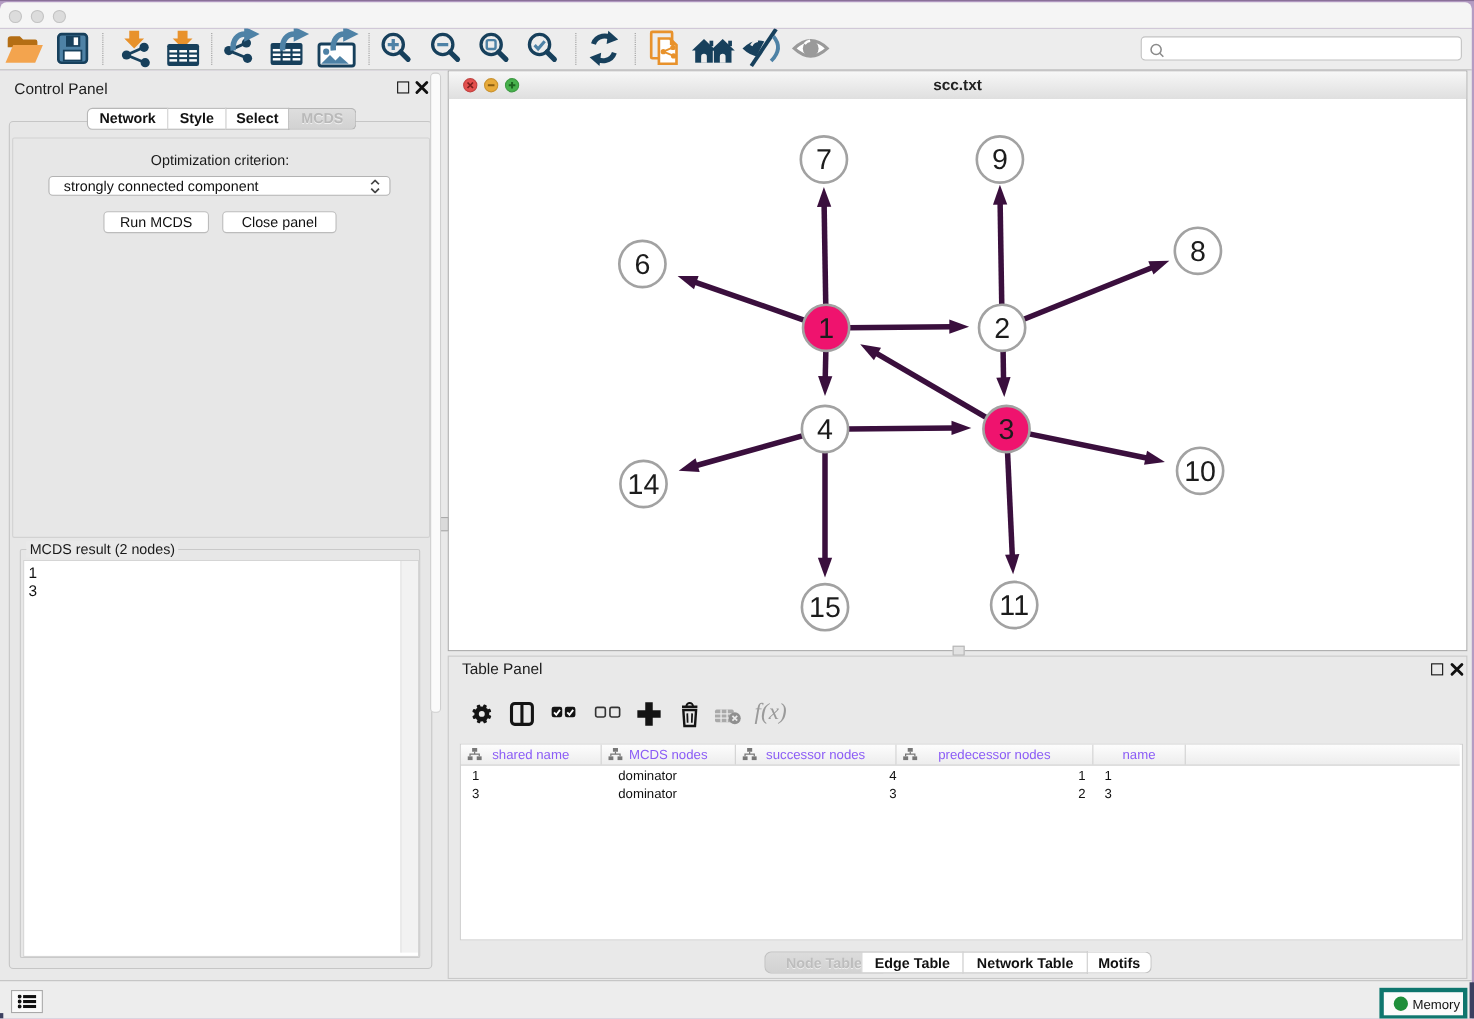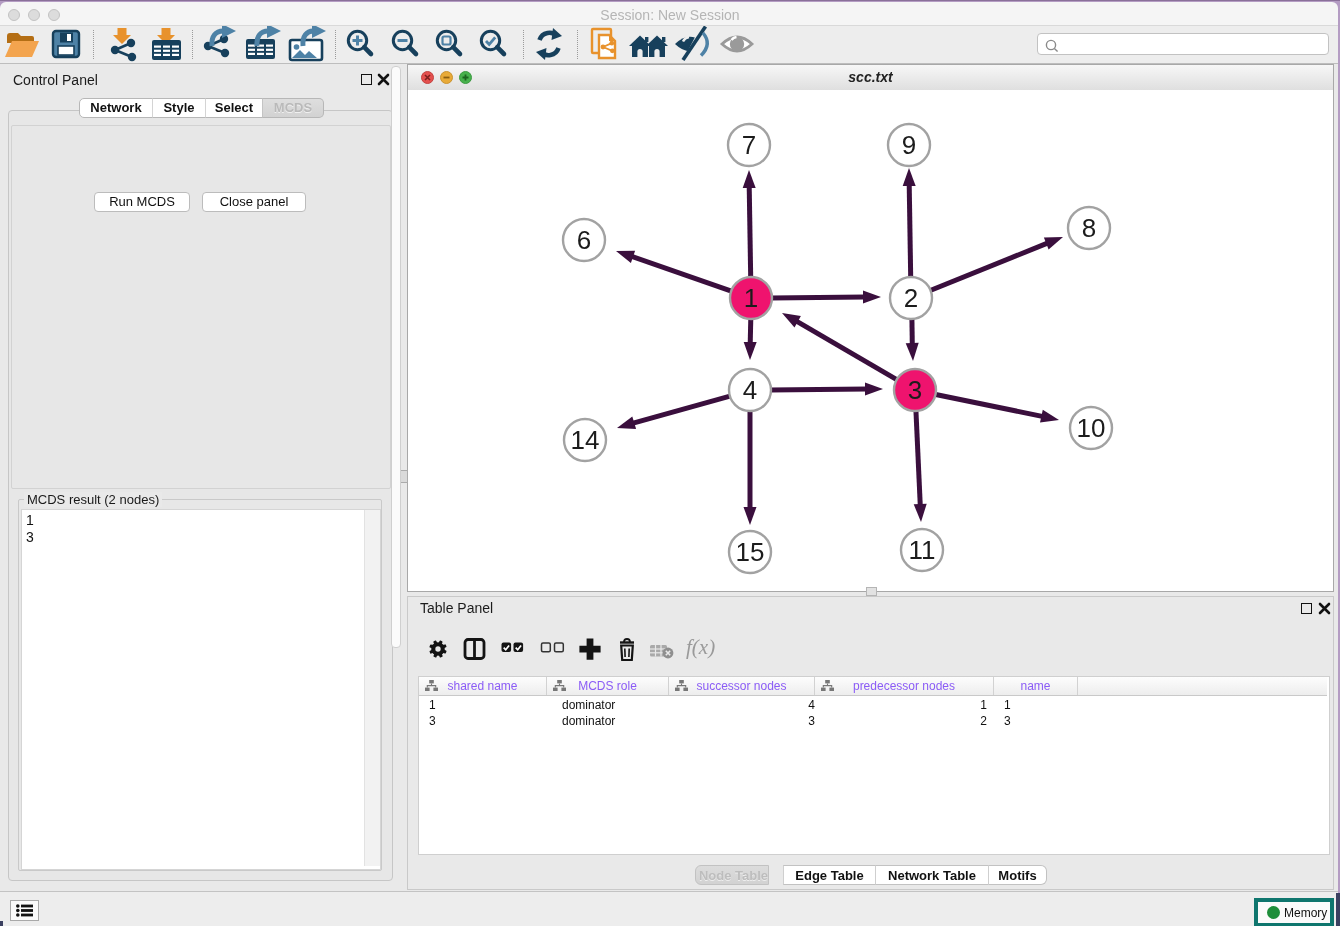--- a/index.html
+++ b/index.html
@@ -31,21 +31,21 @@
          border-radius:4px;font-size:13px;color:#111;padding-left:13px;line-height:17px;}
   .btn{position:absolute;box-sizing:border-box;top:128px;height:20px;background:#fff;border:1px solid #bcbcbc;border-radius:4px;
        font-size:13px;color:#111;text-align:center;line-height:18px;}
   #grp{left:18px;top:435px;width:362px;height:370px;border:1px solid #c9c9c9;border-radius:2px;}
   #grp-label{left:24px;top:428px;background:#e9e9e9;padding:0 3px;font-size:13px;color:#1a1a1a;}
   #grp-text{left:21px;top:445px;width:354px;height:357px;background:#fff;border:1px solid #d5d5d5;
             font-size:14px;color:#111;line-height:17px;padding:2px 0 0 4px;}
   #grp-sb{left:364px;top:446px;width:15px;height:356px;background:#f2f2f2;border-left:1px solid #e2e2e2;}
   
   #netwin{left:407px;top:64px;width:927px;height:528px;background:#fff;border:1px solid #a8a8a8;box-sizing:border-box;}
-  #nettb{left:0;top:0;width:925px;height:25px;background:linear-gradient(#f7f7f7,#dfdfdf);border-bottom:1px solid #b3b3b3;font-style:italic;}
+  #nettb{left:0;top:0;width:925px;height:25px;background:linear-gradient(#f7f7f7,#dfdfdf);border-bottom:1px solid #b3b3b3;}
   #nettitle{left:0;top:4px;width:925px;text-align:center;font-size:14px;font-weight:bold;color:#222;}
   .wl{width:13px;height:13px;border-radius:50%;top:6px;box-sizing:border-box;}
   
   #tablepanel{left:407px;top:596px;width:927px;height:294px;background:#e9e9e9;border:1px solid #c9c9c9;box-sizing:border-box;}
   #tp-title{left:12px;top:3px;font-size:14px;color:#1c1c1c;}
   #tp-toolbar{left:10px;top:24px;width:905px;height:42px;}
   #tbl{left:10px;top:79px;width:910px;height:177px;background:#fff;border:1px solid #cfcfcf;}
   #tbl-head{left:0;top:0;width:908px;height:18px;background:linear-gradient(#fdfdfd,#ededed);border-bottom:1px solid #c9c9c9;}
   .hcell{position:absolute;top:0;height:18px;border-right:1px solid #d2d2d2;font-size:12px;color:#8b5cf6;text-align:center;line-height:18px;}
   .trow{position:absolute;font-size:12px;color:#111;height:16px;line-height:16px;}
@@ -53,21 +53,20 @@
         font-size:13px;font-weight:bold;color:#111;text-align:center;line-height:20px;box-sizing:border-box;}
   
   #statusbar{left:0px;top:891px;width:1338px;height:35px;background:#ededed;border-top:1px solid #c3c3c3;}
 </style>
 </head>
 <body>
 <div class="abs" id="titlebar">
   <div class="abs tl" style="left:8px;"></div>
   <div class="abs tl" style="left:28px;"></div>
   <div class="abs tl" style="left:48px;"></div>
-  <div class="abs" id="wtitle">Session: New Session</div>
 </div>
 <div class="abs" id="toolbar">
   <div class="abs tsep" style="left:93px"></div>
   <div class="abs tsep" style="left:192px"></div>
   <div class="abs tsep" style="left:335px"></div>
   <div class="abs tsep" style="left:523px"></div>
   <div class="abs tsep" style="left:577px"></div>
   <div class="abs" id="icons-holder" style="left:0;top:0;width:780px;height:37px;"><svg width="780" height="37" viewBox="0 26 780 37">
         <path d="M7,36 q0,-3 3,-3 h8 l3,3 h11 q2,0 2,2 v5 h-27 z" fill="#b46e14"></path>
         <path d="M5,57 l7,-16 h27 l-7,16 z" fill="#f3a44e"></path>
@@ -183,20 +182,26 @@
   <div class="abs pbtn" style="left:361px;top:10px;width:9px;height:9px;border:1.5px solid #111;"></div>
   <svg class="abs" style="left:377px;top:9px" width="13" height="13" viewBox="0 0 13 13">
       <path d="M2 2 L11 11 M11 2 L2 11" stroke="#111" stroke-width="2.6" stroke-linecap="round"></path>
     </svg>
   <div class="seg" style="left:79px;width:72px;border-radius:5px 0 0 5px;">Network</div>
   <div class="seg" style="left:152px;width:52px;border-left:1px solid #d4d4d4;">Style</div>
   <div class="seg" style="left:205px;width:56px;border-left:1px solid #d4d4d4;">Select</div>
   <div class="seg" style="left:262px;width:60px;border-left:1px solid #c4c4c4;border-radius:0 5px 5px 0;background:linear-gradient(#dedede,#d2d2d2);color:#b9b9b9;text-shadow:0 1px 0 #f0f0f0;">MCDS</div>
   <div class="abs" id="cp-outer"></div>
   <div class="abs" id="cp-inner"></div>
+  <div class="abs" id="opt-label">Optimization criterion:</div>
+  <div class="abs" id="combo">strongly connected component
+    <svg class="abs" style="right:8px;top:2px" width="10" height="13" viewBox="0 0 10 13">
+        <path d="M1.5 4.5 L5 1 L8.5 4.5 M1.5 8.5 L5 12 L8.5 8.5" fill="none" stroke="#444" stroke-width="1.6"></path>
+      </svg>
+  </div>
   <div class="btn" style="left:94px;width:96px;line-height:18px;">Run MCDS</div>
   <div class="btn" style="left:202px;width:104px;line-height:18px;">Close panel</div>
   <div class="abs" id="grp"></div>
   <div class="abs" id="grp-label">MCDS result (2 nodes)</div>
   <div class="abs" id="grp-text">1<br>3</div>
   <div class="abs" id="grp-sb"></div>
 </div>
 <div class="abs" id="netwin">
   <div class="abs" id="nettb">
     <div class="abs wl" style="left:13px;background:#e4504e;border:1px solid #c24341;">
@@ -319,21 +324,21 @@
           </g>
           <path d="M6.5,3.4 v2.2 M2.3,7.6 v-2 h8.4 v2" fill="none" stroke="#777" stroke-width="1.1"></path>
         </svg><span>shared name</span></div>
       <div class="hcell" style="left:128px;width:121px;"><svg width="13" height="12" viewBox="0 0 13 12" style="position:absolute;left:6px;top:3px">
           <g fill="#777">
             <rect x="4.2" y="0" width="4.6" height="3.4"></rect>
             <rect x="0" y="7.6" width="4.6" height="3.4"></rect>
             <rect x="8.4" y="7.6" width="4.6" height="3.4"></rect>
           </g>
           <path d="M6.5,3.4 v2.2 M2.3,7.6 v-2 h8.4 v2" fill="none" stroke="#777" stroke-width="1.1"></path>
-        </svg><span>MCDS role</span></div>
+        </svg><span>MCDS nodes</span></div>
       <div class="hcell" style="left:250px;width:145px;"><svg width="13" height="12" viewBox="0 0 13 12" style="position:absolute;left:6px;top:3px">
           <g fill="#777">
             <rect x="4.2" y="0" width="4.6" height="3.4"></rect>
             <rect x="0" y="7.6" width="4.6" height="3.4"></rect>
             <rect x="8.4" y="7.6" width="4.6" height="3.4"></rect>
           </g>
           <path d="M6.5,3.4 v2.2 M2.3,7.6 v-2 h8.4 v2" fill="none" stroke="#777" stroke-width="1.1"></path>
         </svg><span>successor nodes</span></div>
       <div class="hcell" style="left:396px;width:178px;"><svg width="13" height="12" viewBox="0 0 13 12" style="position:absolute;left:6px;top:3px">
           <g fill="#777">
@@ -349,21 +354,21 @@
       <div class="trow" style="left:143px;top:20px;">dominator</div>
       <div class="trow" style="left:330px;top:20px;width:66px;text-align:right;">4</div>
       <div class="trow" style="left:500px;top:20px;width:68px;text-align:right;">1</div>
       <div class="trow" style="left:585px;top:20px;">1</div>
       <div class="trow" style="left:10px;top:36px;">3</div>
       <div class="trow" style="left:143px;top:36px;">dominator</div>
       <div class="trow" style="left:330px;top:36px;width:66px;text-align:right;">3</div>
       <div class="trow" style="left:500px;top:36px;width:68px;text-align:right;">2</div>
       <div class="trow" style="left:585px;top:36px;">3</div>
   </div>
-  <div class="btab" style="left:287px;width:74px;border-radius:6px 0 0 6px;background:linear-gradient(#dcdcdc,#d2d2d2);color:#bdbdbd;text-shadow:0 1px 0 #eee;text-align:right;">Node Table</div>
+  <div class="btab" style="left:287px;width:108px;border-radius:6px 0 0 6px;background:linear-gradient(#dcdcdc,#d2d2d2);color:#bdbdbd;text-shadow:0 1px 0 #eee;">Node Table</div>
   <div class="btab" style="left:375px;width:93px;border-left:1px solid #cfcfcf;">Edge Table</div>
   <div class="btab" style="left:467px;width:114px;border-left:1px solid #cfcfcf;">Network Table</div>
   <div class="btab" style="left:580px;width:59px;border-left:1px solid #cfcfcf;border-radius:0 6px 6px 0;">Motifs</div>
 </div>
 <div class="abs" style="left:399px;top:470px;width:7px;height:11px;background:#dadada;border:1px solid #ababab;"></div>
 <div class="abs" style="left:866px;top:587px;width:9px;height:7px;background:#e2e2e2;border:1px solid #b5b5b5;z-index:6;"></div>
 <div class="abs" style="left:391px;top:66px;width:8px;height:580px;background:#fbfbfb;border:1px solid #cfcfcf;border-radius:4px;"></div>
 <div class="abs" id="statusbar">
     <div style="position:absolute;left:10px;top:8px;width:27px;height:19px;background:#fafafa;border:1px solid #a9a9a9;">
       <svg width="17" height="13" style="position:absolute;left:5px;top:3px" viewBox="0 0 17 13">

